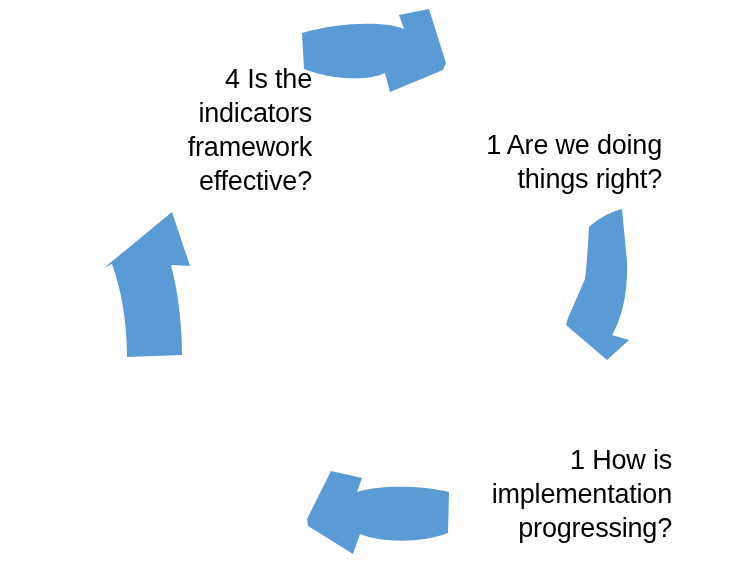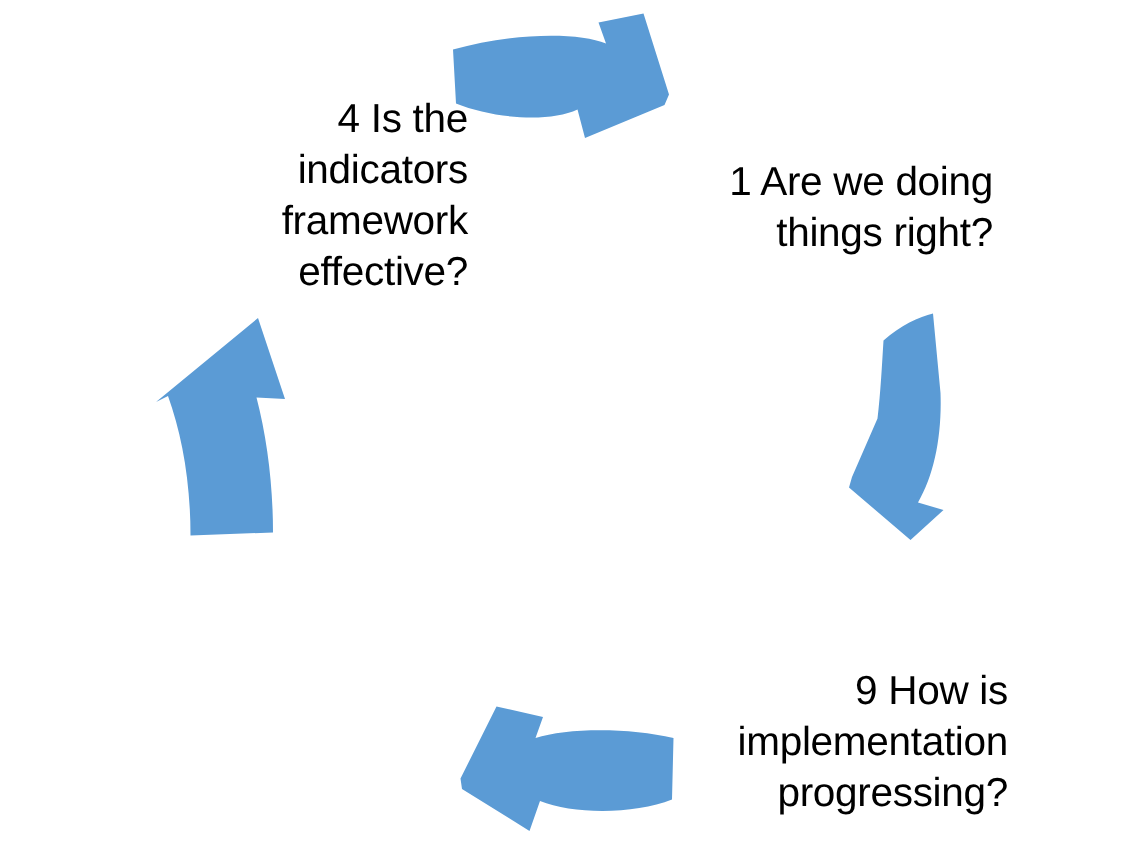--- a/index.html
+++ b/index.html
@@ -30,21 +30,21 @@
     color: #000000;
     font-family: "Liberation Sans", sans-serif;
     font-size: 27px;
     line-height: 1.26;
     text-align: right;
     white-space: pre-line;
     letter-spacing: -0.2px;
   }
   #label-1 {
     left: 432px;
-    top: 104px;
+    top: 128px;
     width: 230px;
   }
   #label-2 {
     left: 442px;
     top: 443px;
     width: 230px;
   }
   #label-3 {
     left: 96px;
     top: 418px;
@@ -104,21 +104,21 @@
              L 127,357
              C 127,320 121,289 112,264
              L 104,268
              Z"></path>
 
   </svg>
 
   <div class="label" id="label-1" style="color: rgb(0, 0, 0);">1 Are we doing
 things right?</div>
 
-  <div class="label" id="label-2" style="color: rgb(0, 0, 0);">9 How is
+  <div class="label" id="label-2" style="color: rgb(0, 0, 0);">1 How is
 implementation
 progressing?</div>
 
 
   <div class="label" id="label-4" style="color: rgb(0, 0, 0);">4 Is the
 indicators
 framework
 effective?</div>
 
 </div>

